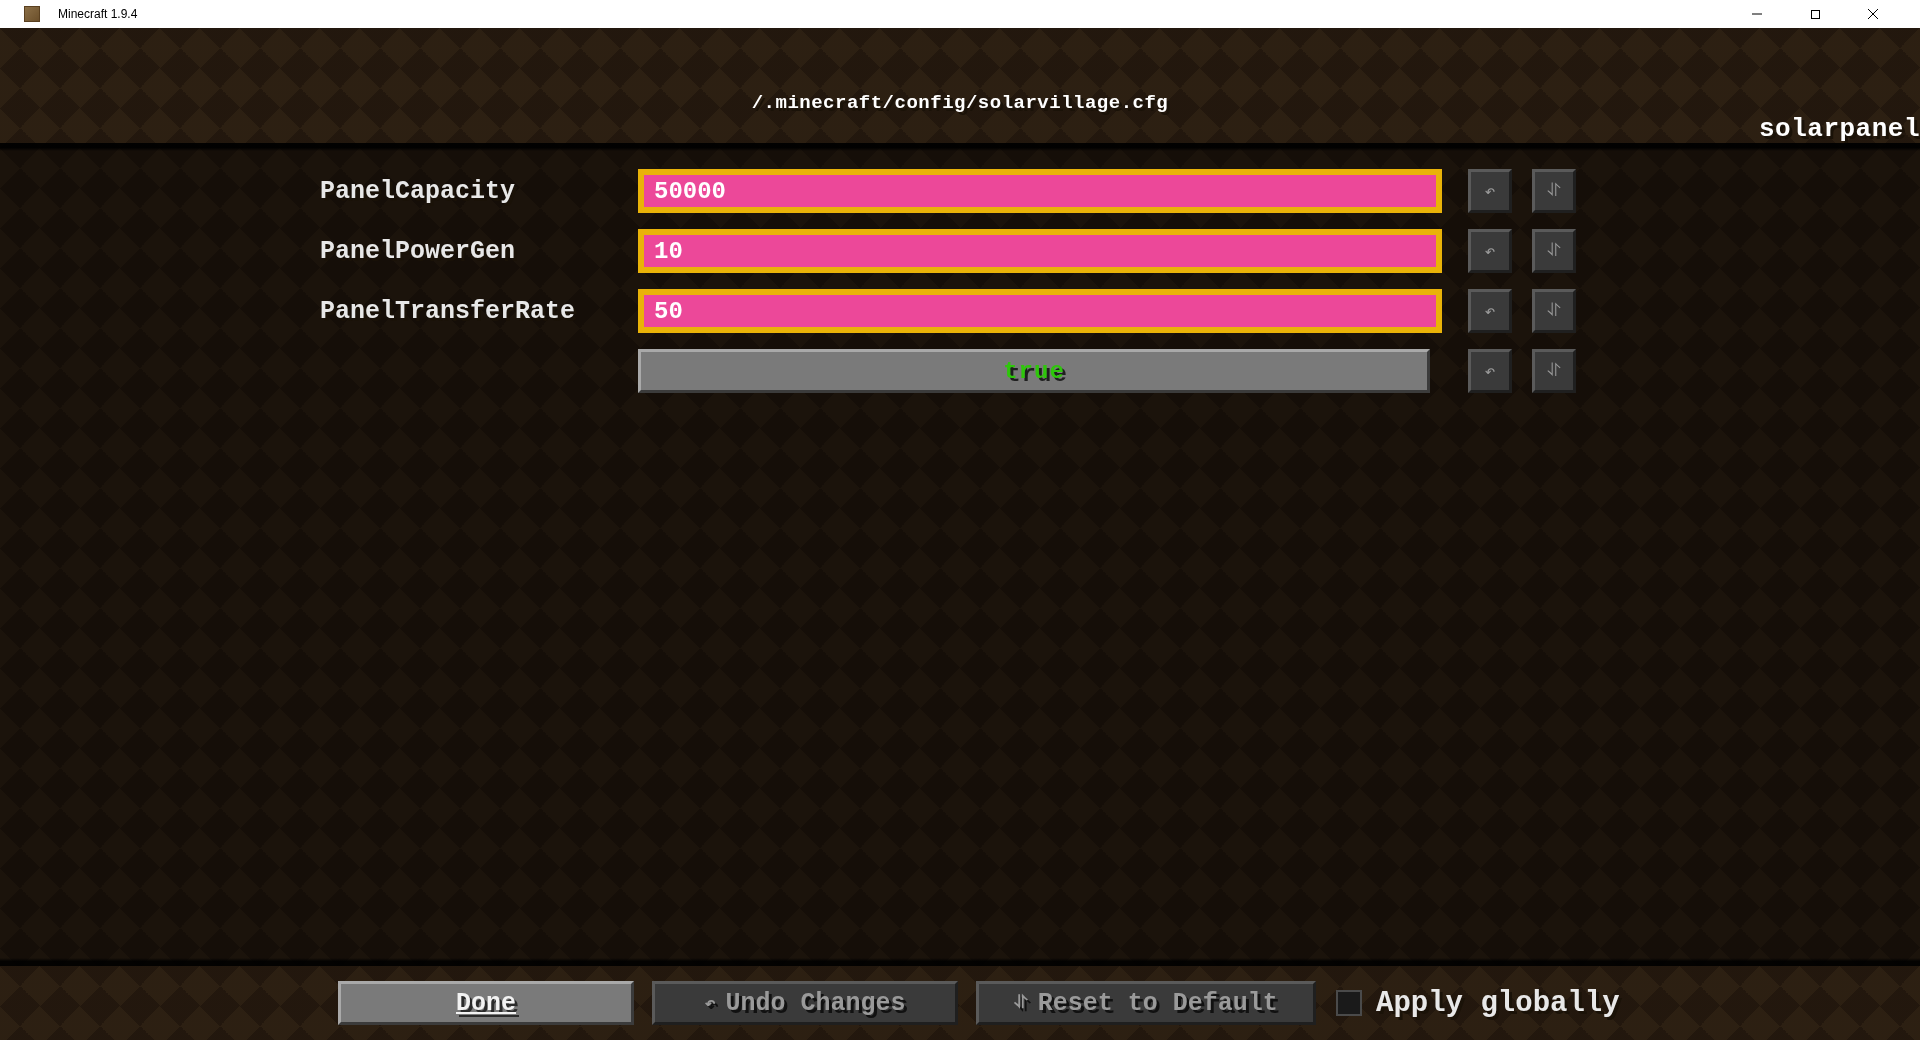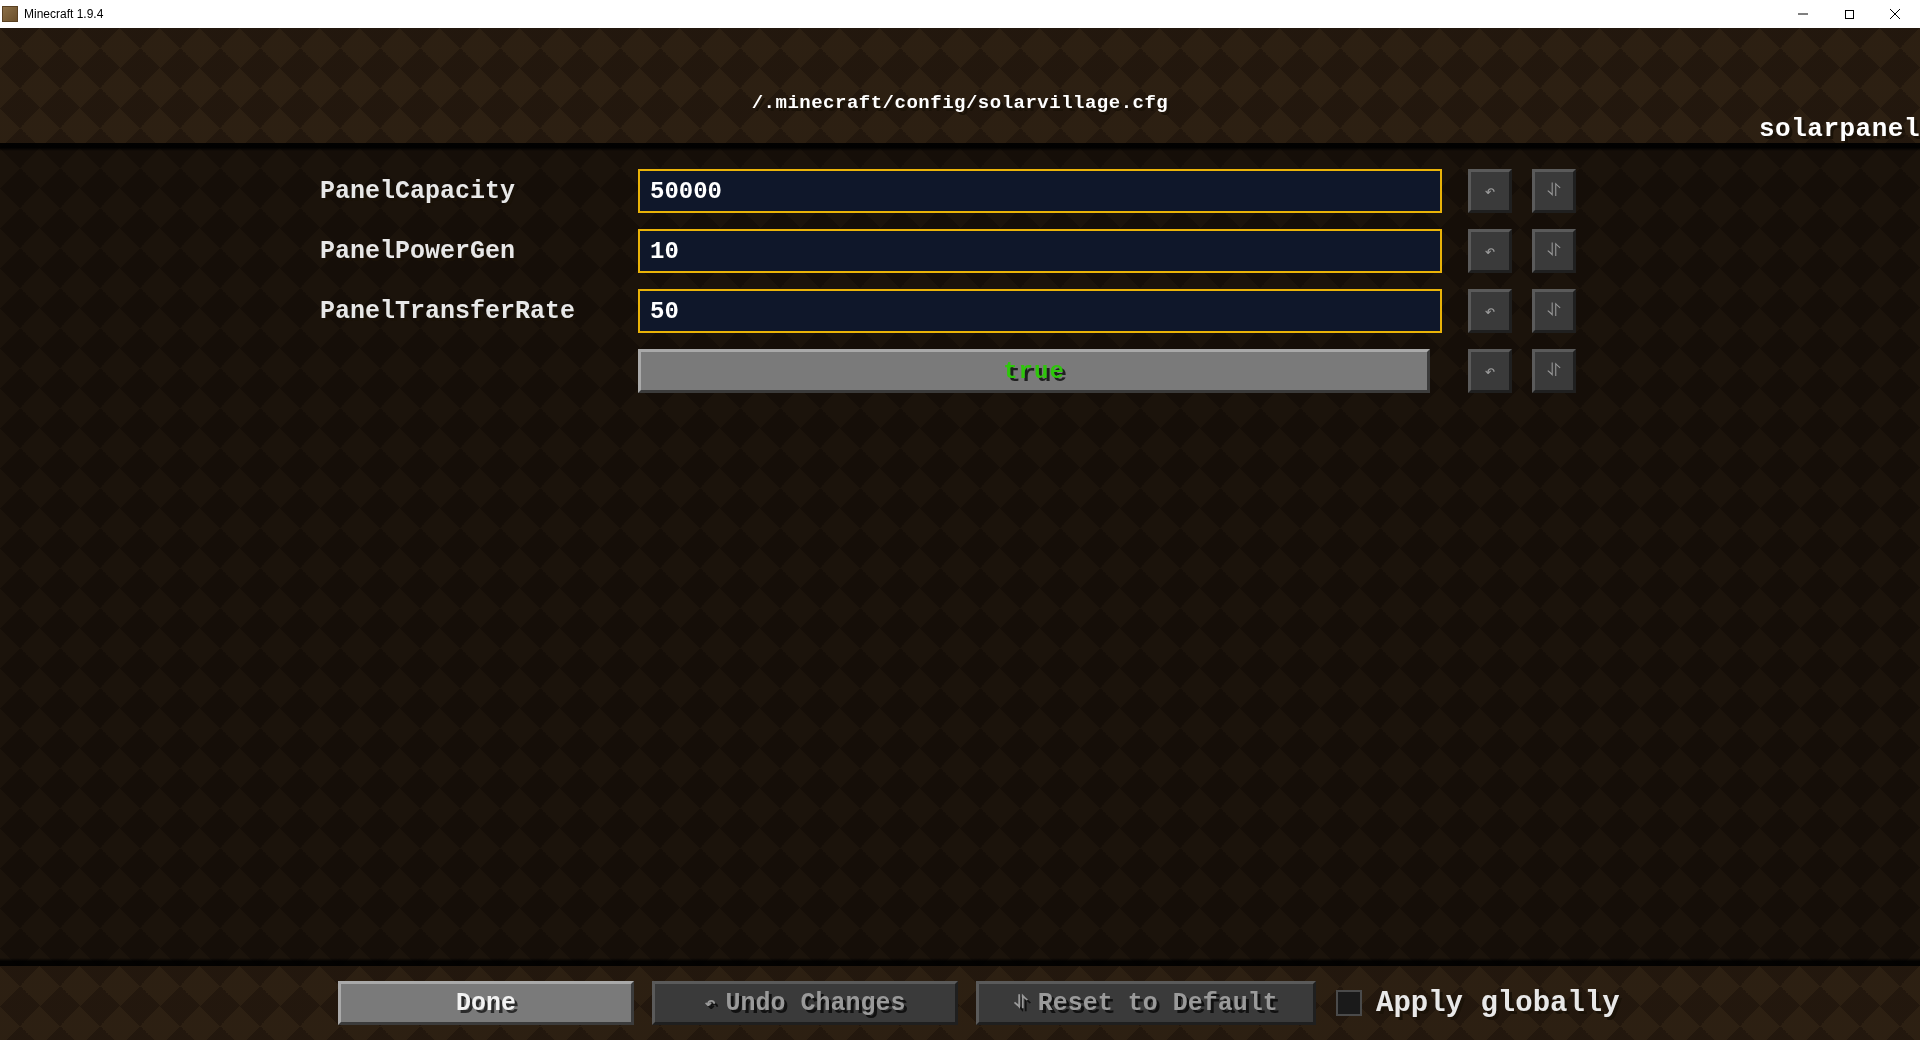--- a/index.html
+++ b/index.html
@@ -1,20 +1,20 @@
 <!DOCTYPE html>
 <html><head>
 <meta charset="utf-8">
 <style>
 * { margin:0; padding:0; box-sizing:border-box; }
 html,body { width:1920px; height:1040px; overflow:hidden; font-family:Arial,sans-serif; }
 body { background:#fff; }
 
 
-.titlebar { height:28px; background:#fff; display:flex; align-items:center; padding:0 2px; font-size:12px; color:#000; }
+.titlebar { height:28px; background:#fff; display:flex; align-items:center; padding:0 24px; font-size:12px; color:#000;gap:12px; }
 .titlebar .icon { width:16px; height:16px; margin-right:6px; background:linear-gradient(135deg,#8b6f47,#6b4f2a); border:1px solid #5a4020; }
 .titlebar .spacer { flex:1; }
 .titlebar .winbtn { width:46px; height:28px; display:flex; align-items:center; justify-content:center; font-size:13px; color:#000; cursor:default; }
 .titlebar .winbtn svg { stroke:#000; stroke-width:1; fill:none; }
 
 
 .viewport { position:absolute; top:28px; left:0; width:1920px; height:1012px; background:#1a120b; overflow:hidden; }
 .dirt-bg { position:absolute; inset:0; background:
   linear-gradient(rgba(0,0,0,0.55),rgba(0,0,0,0.55)),
   repeating-conic-gradient(from 45deg,#3b2a18 0 25%,#2e1f12 0 50%);
@@ -34,37 +34,37 @@
 .header-text { position:absolute; left:0; right:0; top:44px; text-align:center; color:#fff; font-family:'Courier New',monospace; font-weight:bold; letter-spacing:0.5px; }
 .header-text .line1 { font-size:19px; text-shadow:3px 3px 0 #1a1208;margin-top:20px; }
 .header-text .line2 { font-size:26px; text-shadow:3px 3px 0 #1a1208;text-align:right; }
 
 
 .list-area { position:absolute; left:0; right:0; top:115px; bottom:74px; }
 
 
 .row { position:absolute; left:0; right:0; height:60px; display:flex; align-items:center; }
 .row-label { position:absolute; left:320px; width:300px; color:#e8e8e8; font-family:'Courier New',monospace; font-size:25px; font-weight:bold; text-shadow:3px 3px 0 #1a1208; }
-.row-input { position:absolute; left:638px; width:804px; height:44px; background:#0f172a; border:2px solid #eab308; color:#fff; font-family:'Courier New',monospace; font-size:24px; font-weight:bold; padding:0 10px; outline:none; }
+.row-input { position:absolute; left:638px; width:804px; height:44px; background:#ec4899; border:6px solid #eab308; color:#fff; font-family:'Courier New',monospace; font-size:24px; font-weight:bold; padding:0 10px; outline:none; }
 .row-toggle { position:absolute; left:638px; width:792px; height:44px; background:#7a7a7a; border:none; border-top:3px solid #a9a9a9; border-left:3px solid #a9a9a9; border-bottom:3px solid #3b3b3b; border-right:3px solid #3b3b3b; color:#2ec60b; font-family:'Courier New',monospace; font-size:24px; font-weight:bold; letter-spacing:1px; text-shadow:3px 3px 0 #1f1f1f; cursor:pointer; }
 .small-btn { position:absolute; width:44px; height:44px; background:#3a3a3a; border:none; border-top:3px solid #5a5a5a; border-left:3px solid #5a5a5a; border-bottom:3px solid #1f1f1f; border-right:3px solid #1f1f1f; color:#9a9a9a; font-family:'Courier New',monospace; font-size:20px; cursor:pointer; display:flex; align-items:center; justify-content:center; }
 .small-btn.undo { left:1468px; }
 .small-btn.reset { left:1532px; }
 
 
 .footer-band { position:absolute; left:0; right:0; bottom:0; height:74px;
   background:
     linear-gradient(rgba(0,0,0,0.25),rgba(0,0,0,0.25)),
     repeating-conic-gradient(from 45deg,#3b2a18 0 25%,#2e1f12 0 50%);
   background-size:100% 100%,40px 40px;
   display:flex; align-items:center;
 }
 .mc-btn { height:44px; background:#7a7a7a; border:none; border-top:3px solid #a9a9a9; border-left:3px solid #a9a9a9; border-bottom:3px solid #3b3b3b; border-right:3px solid #3b3b3b; color:#f2f2f2; font-family:'Courier New',monospace; font-size:25px; font-weight:bold; text-shadow:3px 3px 0 #2a2a2a; cursor:pointer; display:flex; align-items:center; justify-content:center; gap:10px; }
 .mc-btn.dark { background:#3a3a3a; border-top-color:#5a5a5a; border-left-color:#5a5a5a; border-bottom-color:#1f1f1f; border-right-color:#1f1f1f; color:#9a9a9a; text-shadow:3px 3px 0 #111; }
-.done-btn { position:absolute; left:338px; width:296px; }
+.done-btn { position:absolute; left:338px; width:296px;text-decoration:underline; }
 .undo-btn { position:absolute; left:652px; width:306px; }
 .reset-btn { position:absolute; left:976px; width:340px; }
 .apply-wrap { position:absolute; left:1336px; display:flex; align-items:center; gap:14px; }
 .checkbox { width:26px; height:26px; background:#1a1a1a; border:2px solid #4a4a4a; }
 .apply-label { color:#e8e8e8; font-family:'Courier New',monospace; font-size:29px; font-weight:bold; text-shadow:3px 3px 0 #1a1208; }
 
 .glyph { font-size:18px; }
 </style>
 </head>
 <body>

